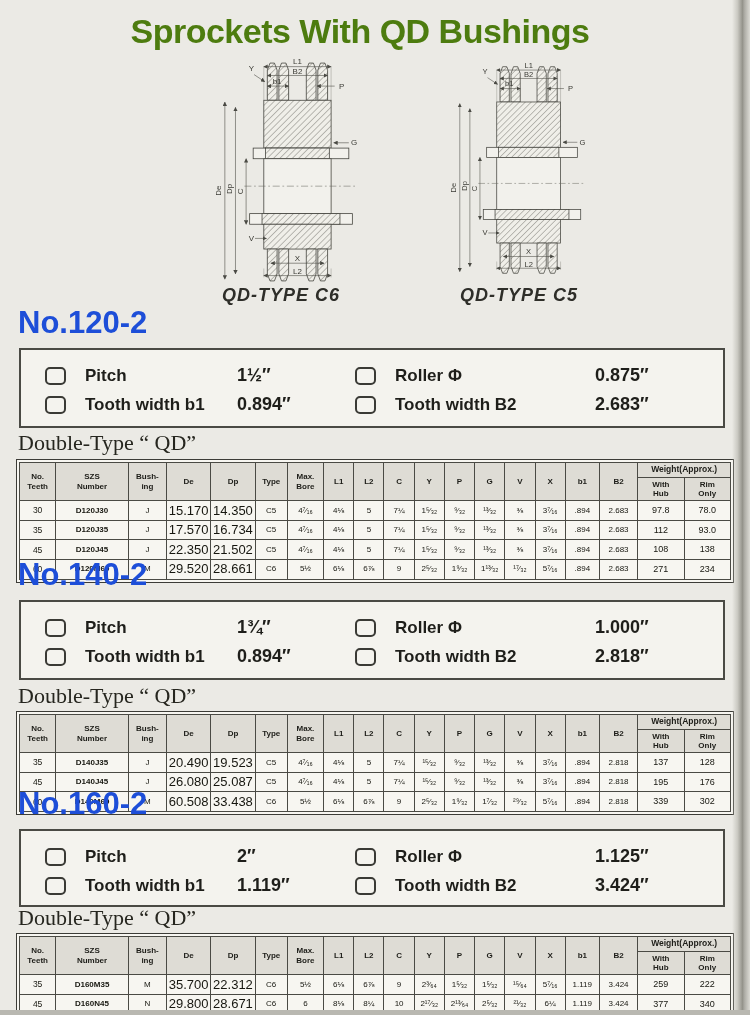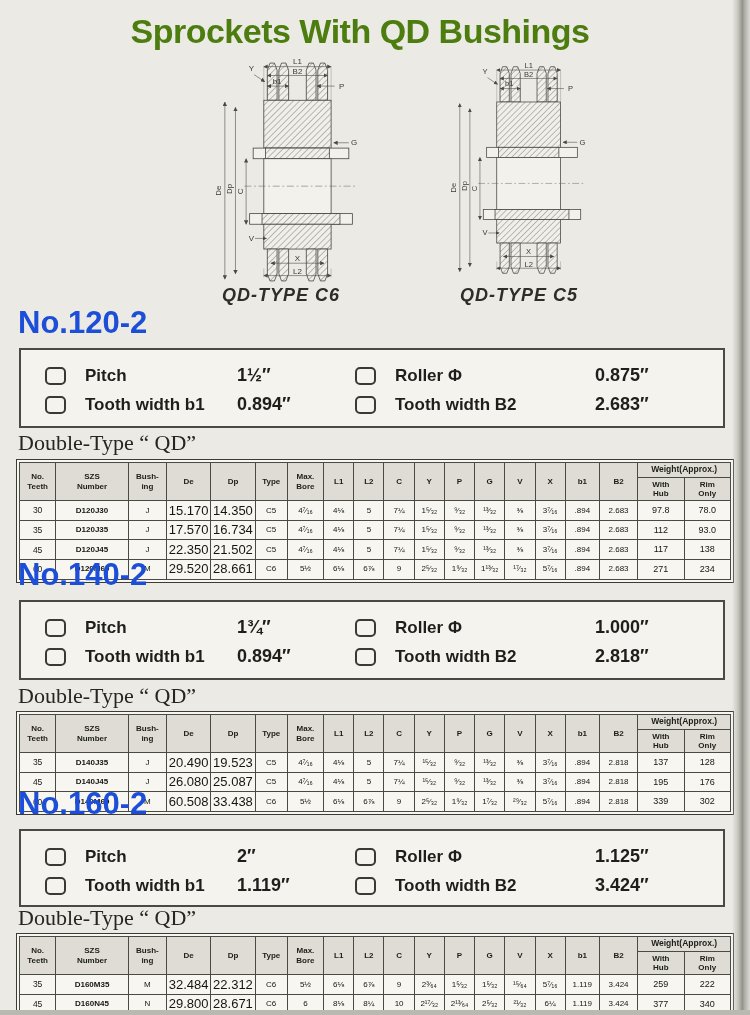--- a/index.html
+++ b/index.html
@@ -262,21 +262,21 @@
             <td class="c7">4⅛</td>
             <td class="c8">5</td>
             <td class="c9">7¼</td>
             <td class="c10">1⁵⁄₃₂</td>
             <td class="c11">⁹⁄₃₂</td>
             <td class="c12">¹³⁄₃₂</td>
             <td class="c13">⅜</td>
             <td class="c14">3⁷⁄₁₆</td>
             <td class="c15">.894</td>
             <td class="c16">2.683</td>
-            <td class="c17">117</td>
+            <td class="c17">108</td>
             <td class="c18">138</td>
           </tr>
           <tr>
             <td class="c0">60</td>
             <td class="c1">D120M60</td>
             <td class="c2">M</td>
             <td class="c3">29.520</td>
             <td class="c4">28.661</td>
             <td class="c5">C6</td>
             <td class="c6">5½</td>
@@ -505,21 +505,21 @@
 Hub</th>
             <th class="c18">Rim
 Only</th>
           </tr>
         </thead>
         <tbody>
           <tr>
             <td class="c0">35</td>
             <td class="c1">D160M35</td>
             <td class="c2">M</td>
-            <td class="c3">32.484</td>
+            <td class="c3">35.700</td>
             <td class="c4">22.312</td>
             <td class="c5">C6</td>
             <td class="c6">5½</td>
             <td class="c7">6⅛</td>
             <td class="c8">6⅞</td>
             <td class="c9">9</td>
             <td class="c10">2³⁄₆₄</td>
             <td class="c11">1⁵⁄₃₂</td>
             <td class="c12">1⁵⁄₃₂</td>
             <td class="c13">¹⁵⁄₆₄</td>

